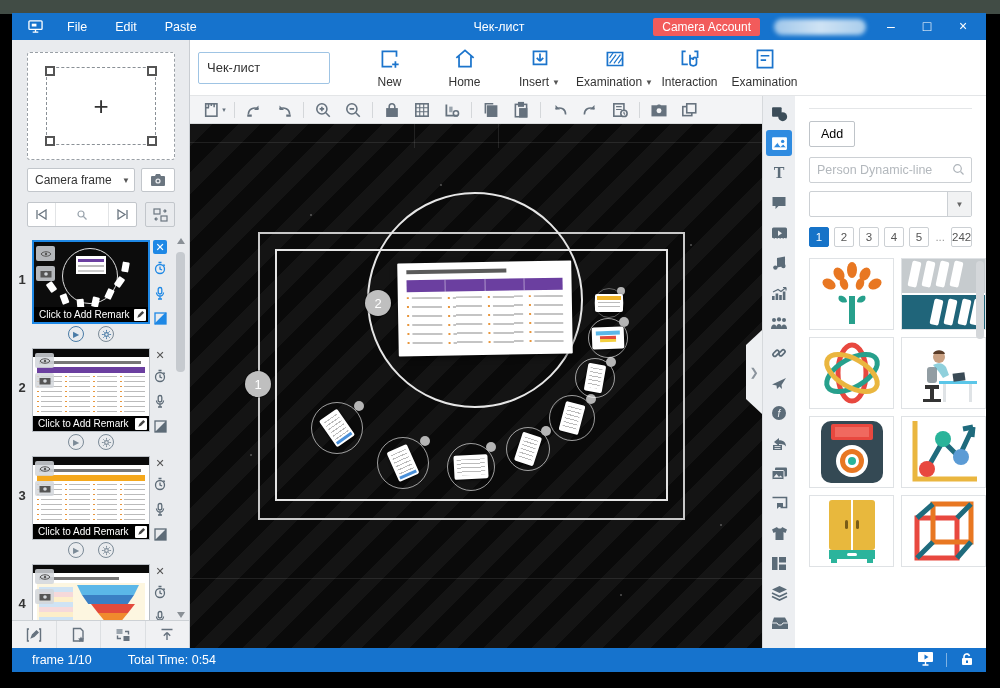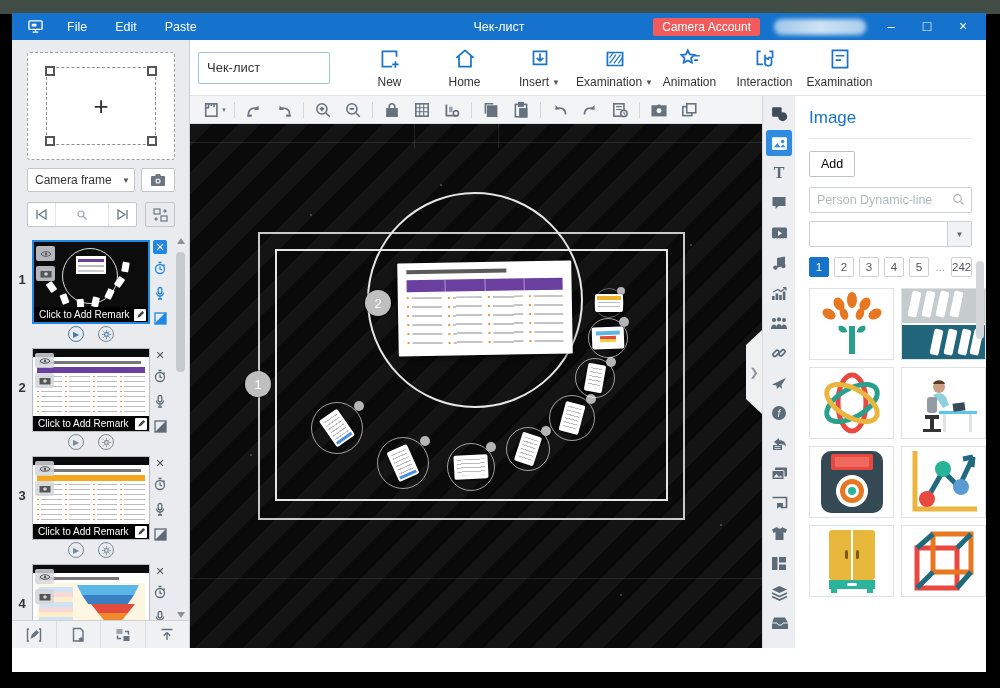--- a/index.html
+++ b/index.html
@@ -215,29 +215,20 @@
         </span>
     </div>
     <div class="rb">
       <svg width="26" height="26" viewBox="0 0 24 24">
           <path d="M5 6h14v12H5z"></path>
           <path d="M7 16l6-8M11 16l6-8M7 11l3.5-5M15 16l4-5.5" stroke-width="1.1"></path>
         </svg>
       <span class="cap">
           <span>Examination</span>
           <span class="caret">▼</span>
-        </span>
-    </div>
-    <div class="rb">
-      <svg width="26" height="26" viewBox="0 0 24 24">
-          <path d="M10 4l1.8 3.8 4.2.5-3 2.9.8 4.1-3.8-2-3.8 2 .8-4.1-3-2.9 4.2-.5z"></path>
-          <path d="M16 9h5M15.5 13h4"></path>
-        </svg>
-      <span class="cap">
-          <span>Animation</span>
         </span>
     </div>
     <div class="rb">
       <svg width="26" height="26" viewBox="0 0 24 24">
           <path d="M8 5H5v12h5M16 5h3v6"></path>
           <path d="M12 8v8c0 3 6 3 6 0v-4m-6 1c0-2 3-2 3 0m3-1c0-2-3-2-3 0"></path>
         </svg>
       <span class="cap">
           <span>Interaction</span>
         </span>
@@ -883,21 +874,20 @@
       </span>
     <span class="st">
         <svg width="17" height="14" viewBox="0 0 17 14">
           <path d="M1 7l2-5.5h11L17 7v6H1z"></path>
           <path d="M1 7h5l1.5 2h3L12 7h5" stroke="#eceef1" stroke-width="1" fill="none"></path>
         </svg>
       </span>
   </div>
 
   <div class="panel">
-    <div class="panel-title">Image</div>
     <hr>
     <div class="url-row">
       <button class="btn-add">Add</button>
     </div>
     <div class="search-wrap">
       <input class="inp" placeholder="Person Dynamic-line" style="">
       <svg width="13" height="13" viewBox="0 0 13 13">
           <circle cx="5.5" cy="5.5" r="3.8" fill="none" stroke="#aeb4ba" stroke-width="1.2"></circle>
           <path d="M8.5 8.5l3 3" stroke="#aeb4ba" stroke-width="1.2"></path>
         </svg>
@@ -1012,13 +1002,30 @@
               <rect x="6" y="20" width="40" height="40" stroke="#e8483f"></rect>
               <rect x="22" y="6" width="38" height="38" stroke="#e87722"></rect>
               <path d="M6 20L22 6M46 20L60 6M6 60l16-16M46 60l14-16" stroke="#1f6b7d"></path>
             </g>
         </svg>
       </div>
     </div>
     <span class="panel-scroll"></span>
   </div>
 
+  <div class="statusbar">
+    <span class="sb-frame">frame 1/10</span>
+    <span class="sb-time">Total Time: 0:54</span>
+    <span class="sb-right">
+      <span><svg width="17" height="15" viewBox="0 0 17 15">
+            <rect x="1" y="1" width="15" height="10" rx="1" fill="#fff"></rect>
+            <path d="M7.5 3.5l4 2.5-4 2.5z" fill="#1673cd"></path>
+            <path d="M8.5 11v3M5.5 14h6" stroke="#fff" stroke-width="1.4"></path>
+          </svg></span>
+      <span class="sb-sep"></span>
+      <span><svg width="15" height="14" viewBox="0 0 15 14">
+            <rect x="3" y="6" width="10" height="7" rx="1" fill="#fff"></rect>
+            <path d="M5 6V4.5A2.8 2.8 0 0110.5 4" stroke="#fff" stroke-width="1.6" fill="none"></path>
+            <rect x="7" y="8.5" width="2" height="2.5" fill="#1673cd"></rect>
+          </svg></span>
+    </span>
+  </div>
 </div>
 
 </body></html>

